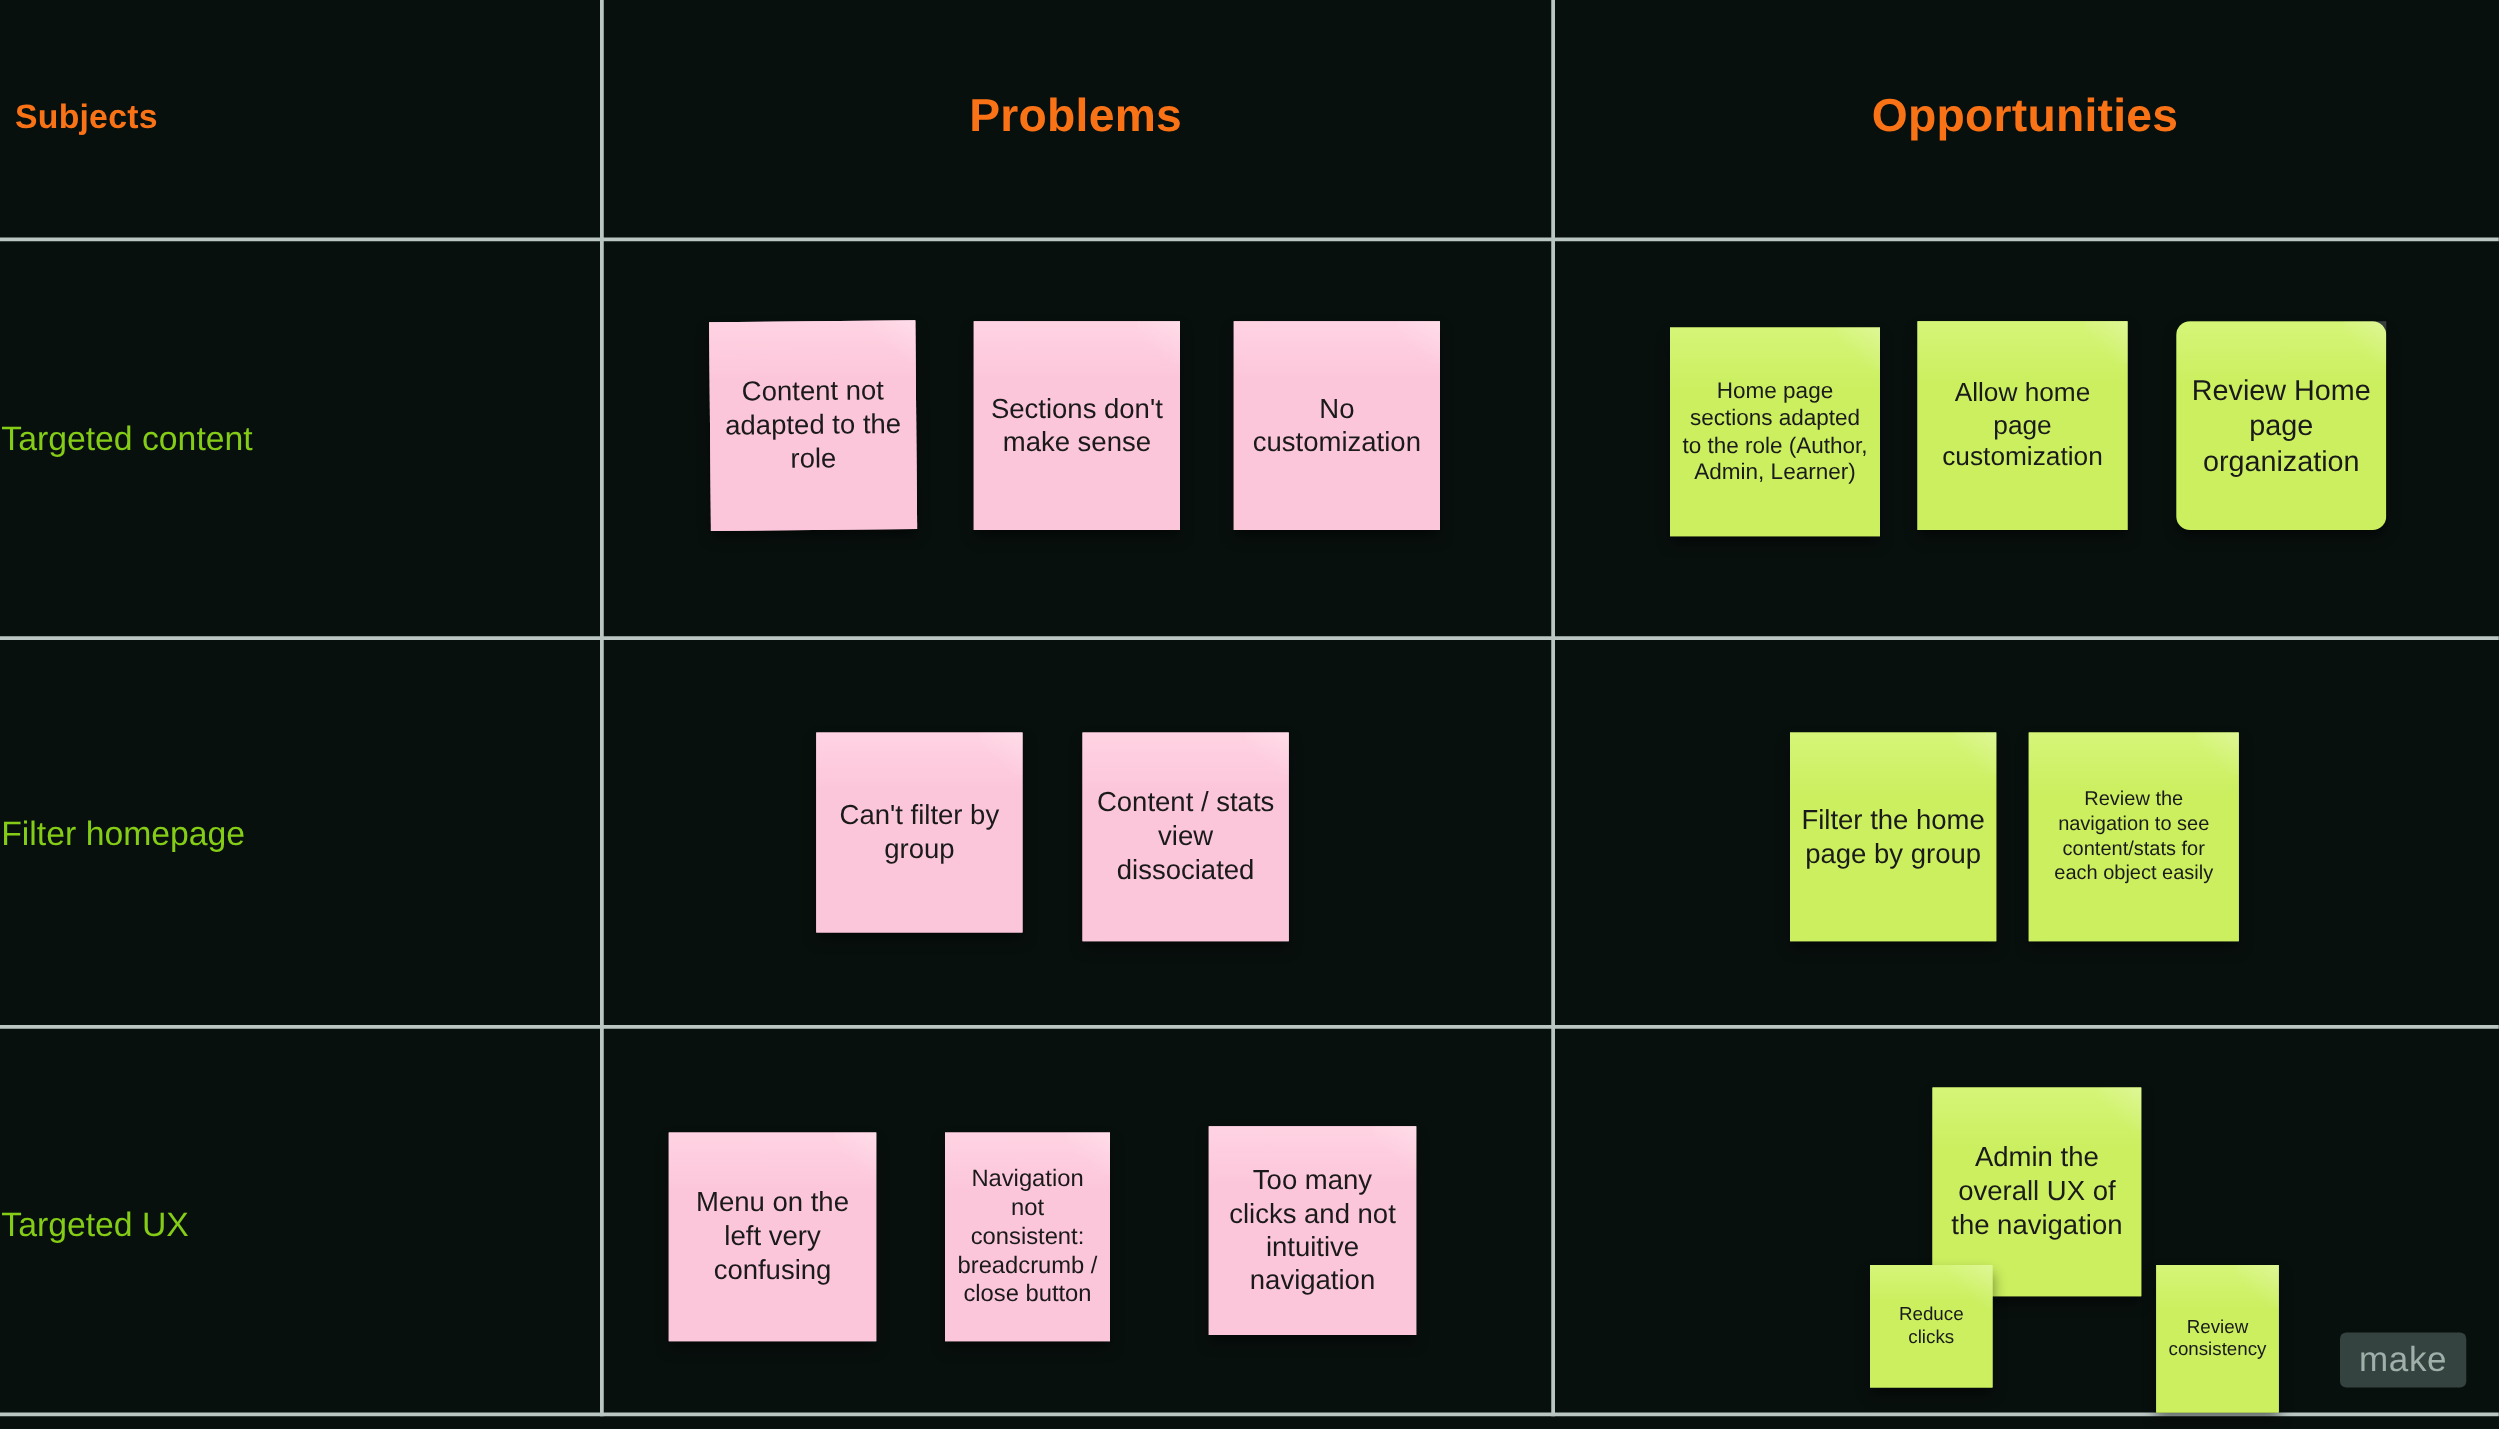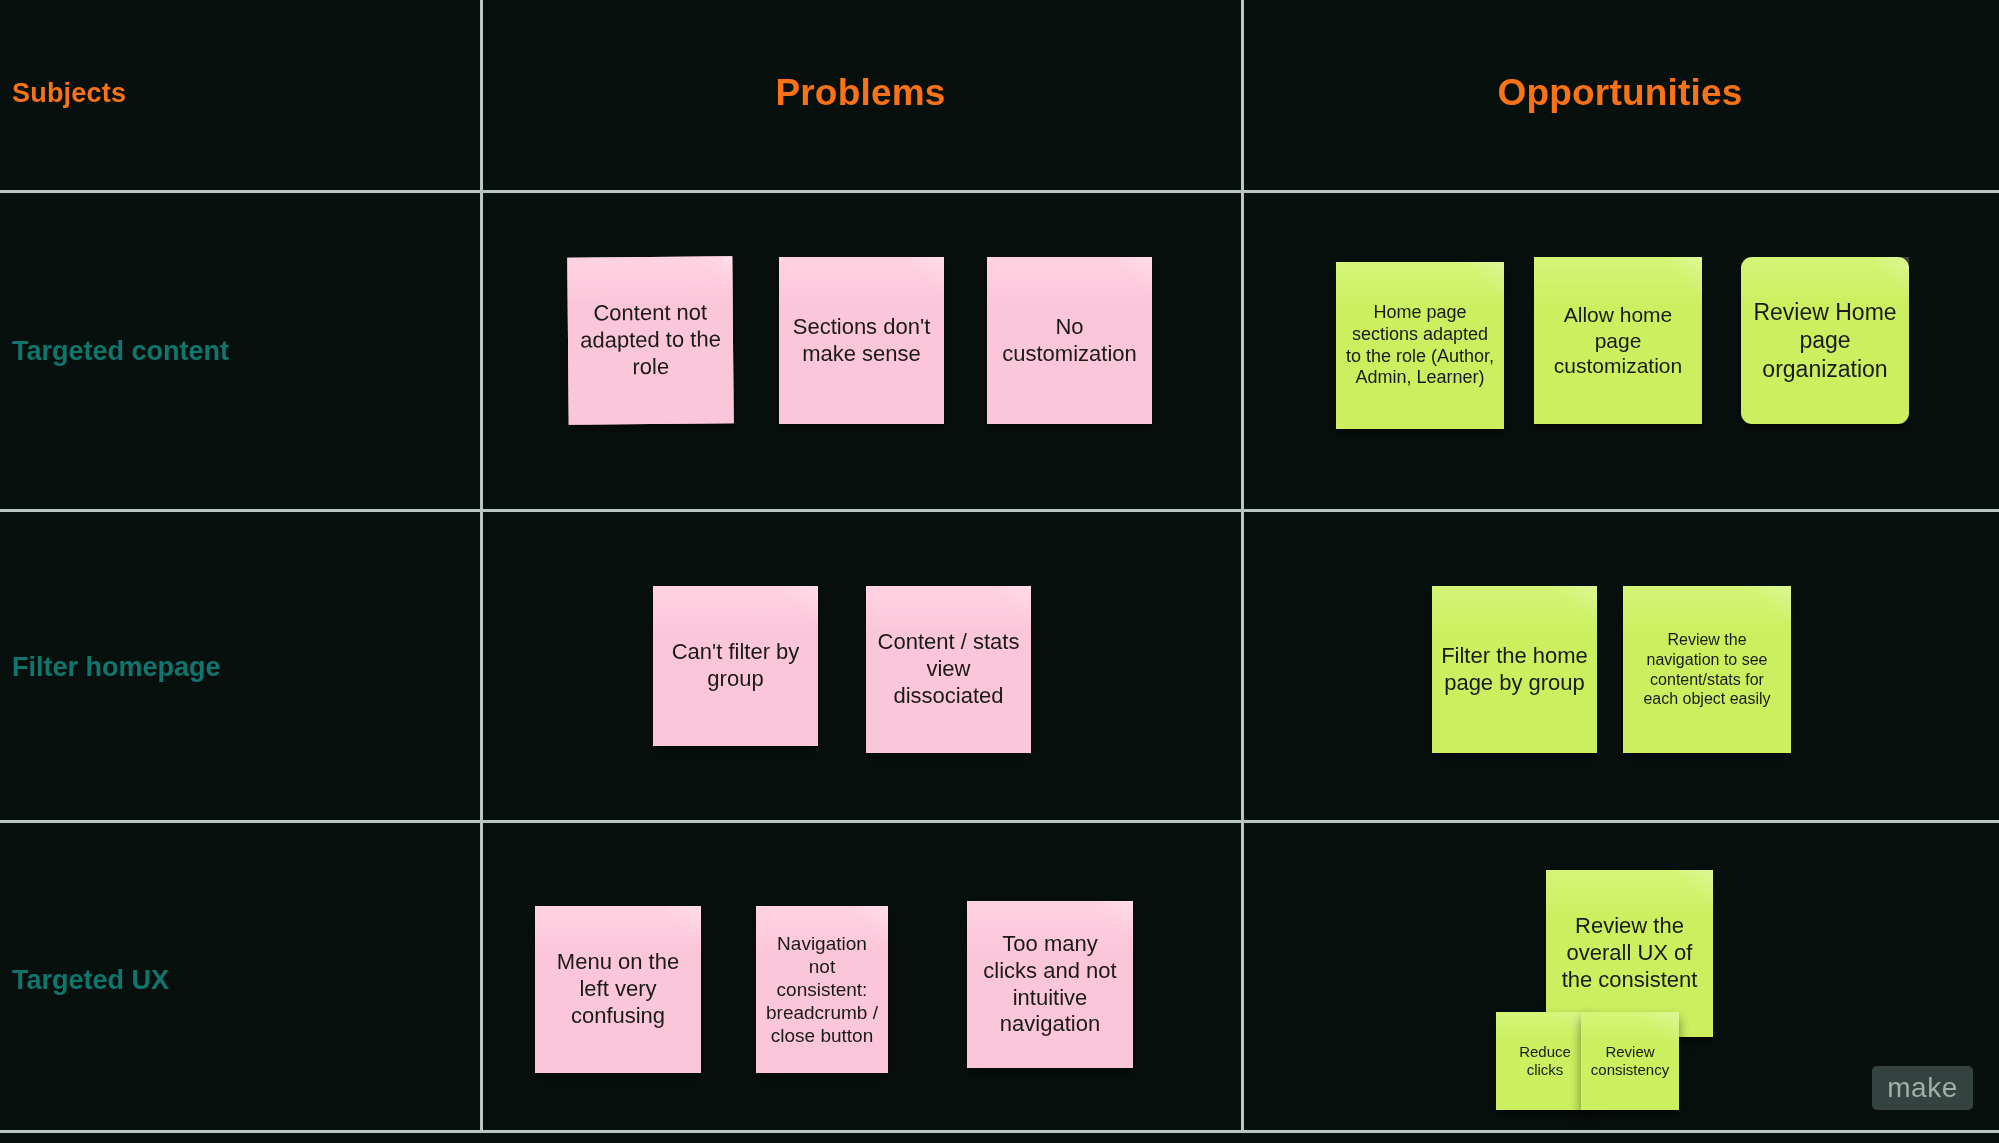--- a/index.html
+++ b/index.html
@@ -45,23 +45,23 @@
     font-size: 27px;
   }
   .col-header.center {
     top: 72px;
     font-size: 37px;
     text-align: center;
   }
 
   .row-label {
     position: absolute;
-    left: 12px;
-    color: #0f766e;
-    font-weight: bold;
+    left: 1px;
+    color: #84cc16;
+    font-weight: normal;
     font-size: 27px;
     white-space: nowrap;
   }
 
   
   .note {
     position: absolute;
     box-sizing: border-box;
     display: flex;
     align-items: center;
@@ -179,28 +179,28 @@
 
   <div class="note pink" style="left:756px; top:906px; width:132px; height:167px; font-size:19px;">
     <span>Navigation not consistent: breadcrumb / close button</span>
   </div>
 
   <div class="note pink" style="left:967px; top:901px; width:166px; height:167px; font-size:22px;">
     <span>Too many clicks and not intuitive navigation</span>
   </div>
 
   <div class="note green" style="left:1546px; top:870px; width:167px; height:167px; font-size:22px; z-index:1;">
-    <span>Review the overall UX of the consistent</span>
+    <span>Admin the overall UX of the navigation</span>
   </div>
 
   <div class="note green" style="left:1496px; top:1012px; width:98px; height:98px; font-size:15px; z-index:2;">
     <span>Reduce clicks</span>
   </div>
 
-  <div class="note green" style="left:1581px; top:1012px; width:98px; height:98px; font-size:15px; z-index:2;">
+  <div class="note green" style="left:1725px; top:1012px; width:98px; height:118px; font-size:15px; z-index:2;">
     <span>Review consistency</span>
   </div>
 
   <div class="miro-watermark">
     <span>make</span>
   </div>
 
 </div>
 
 </body></html>

